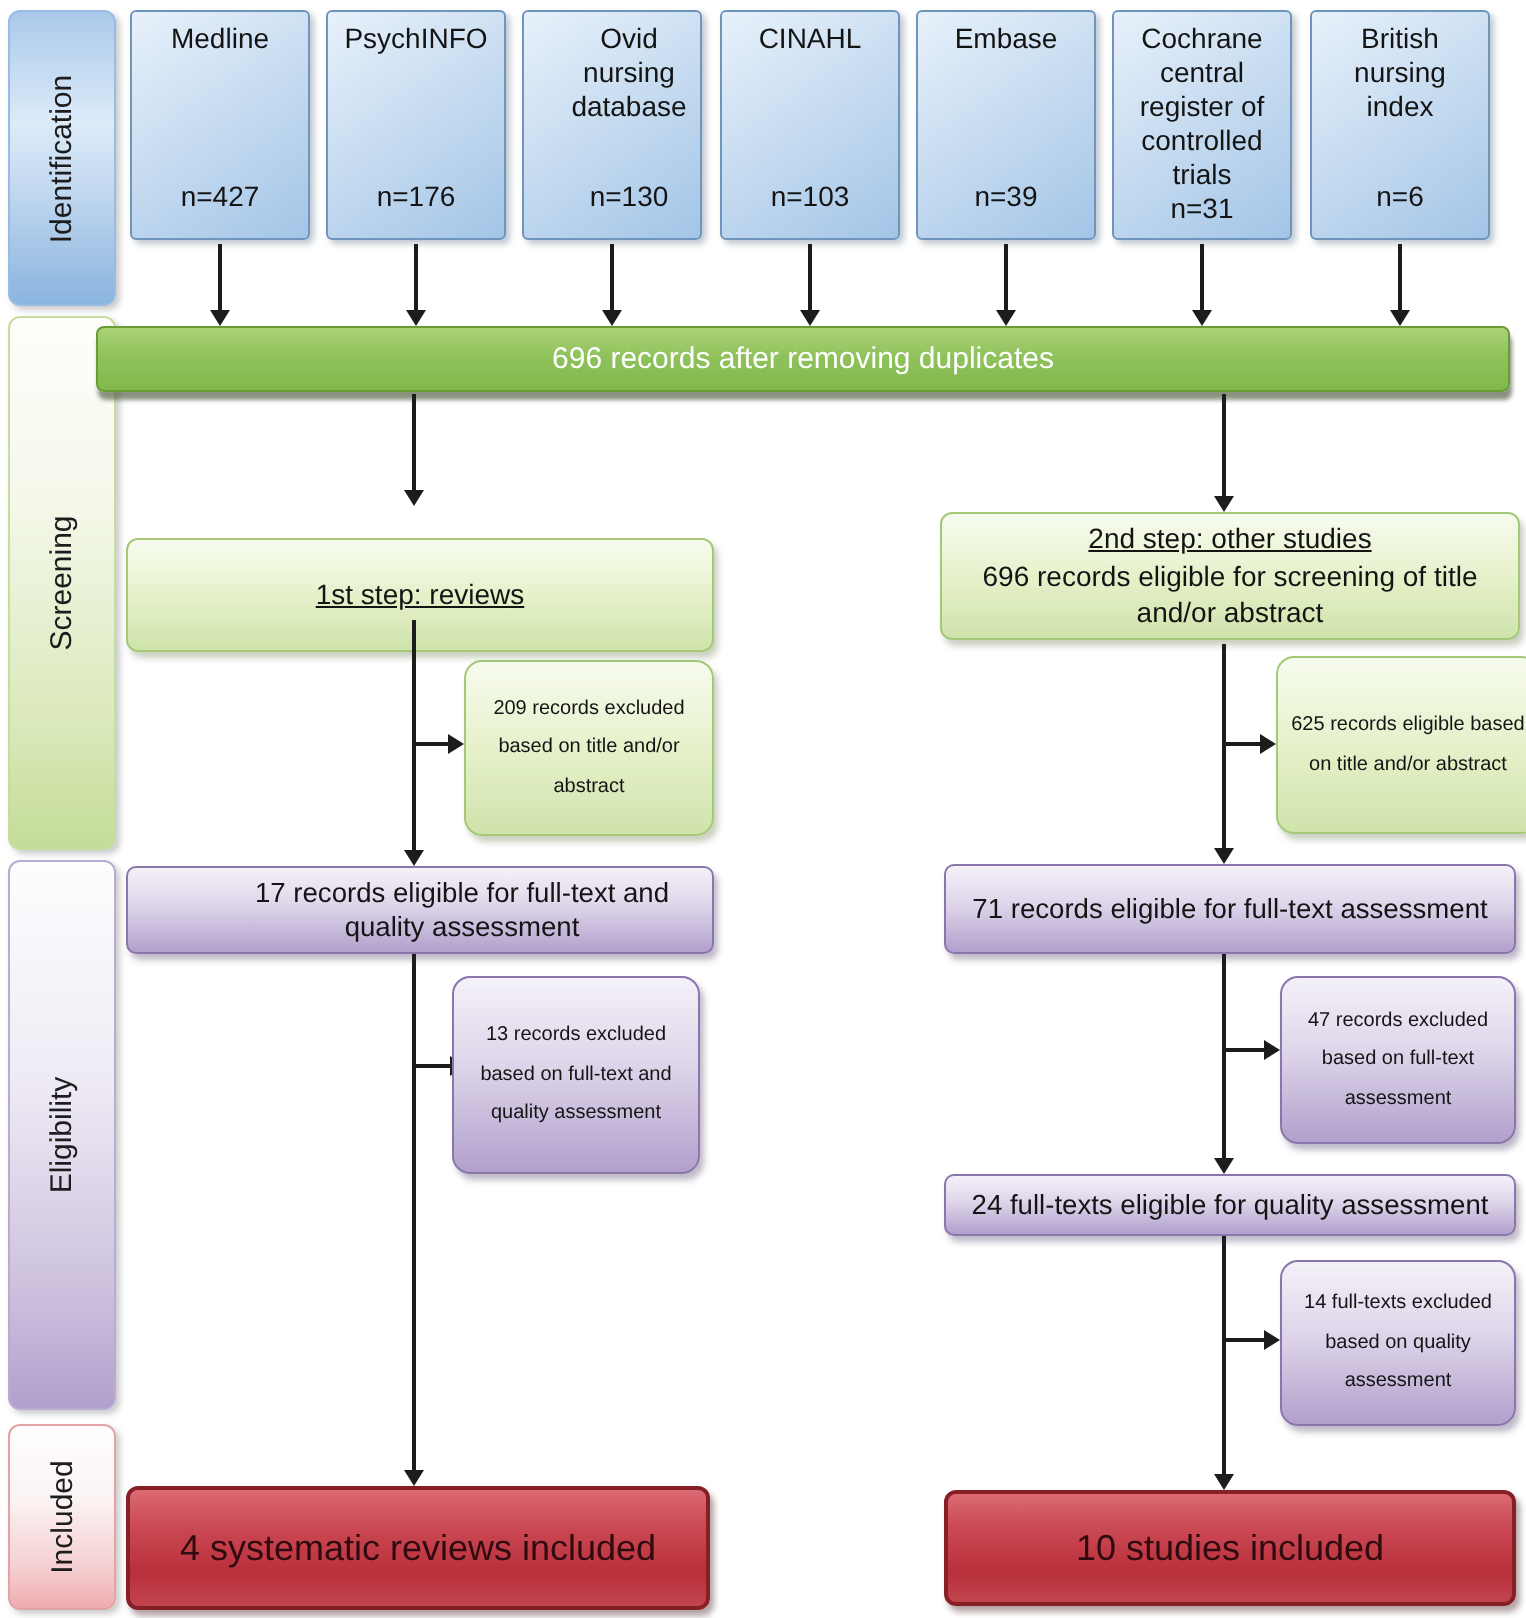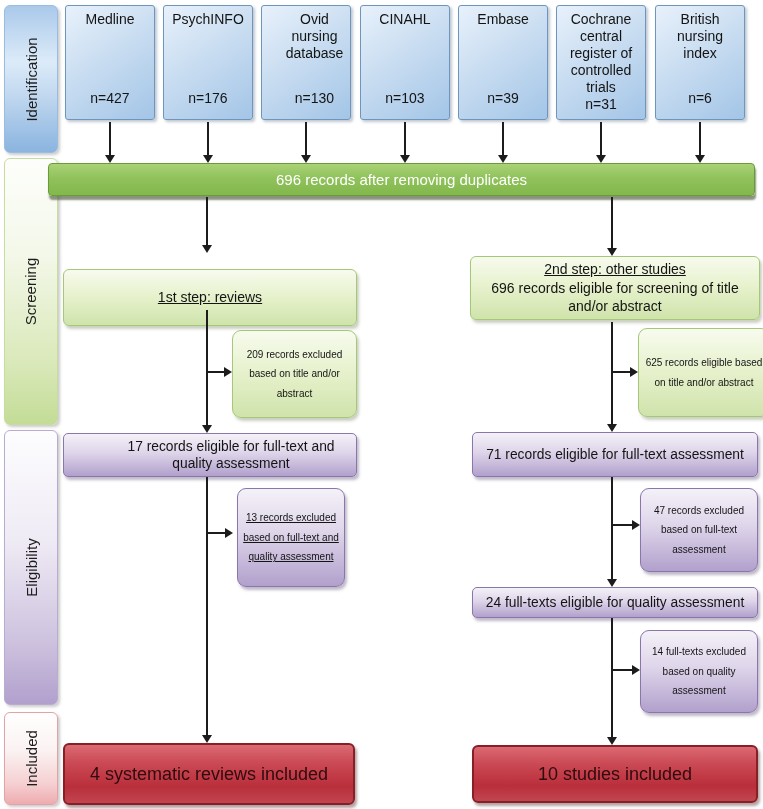--- a/index.html
+++ b/index.html
@@ -142,21 +142,21 @@
 
   <div class="box pp pbar" style="left:63px;top:433px;width:294px;height:44px;padding-left:46px;">
     <span>17 records eligible for full-text and quality assessment</span>
   </div>
 
   <div class="vline" style="left:206px;top:477px;height:258px;"></div>
     <div class="ah-d" style="left:202px;top:735px;"></div>
   <div class="hline" style="left:207px;top:532px;width:18px;"></div>
     <div class="ah-r" style="left:225px;top:528px;"></div>
 
-  <div class="box pp sm" style="left:237px;top:488px;width:108px;height:99px;text-decoration:underline;">
+  <div class="box pp sm" style="left:226px;top:488px;width:124px;height:99px;">
     <span>13 records excluded based on full-text and quality assessment</span>
   </div>
 
   <div class="box red" style="left:63px;top:743px;width:292px;height:62px;">
     <span>4 systematic reviews included</span>
   </div>
 
   <div class="box lg step" style="left:470px;top:256px;width:290px;height:64px;">
     <div><span class="ul">2nd step: other studies</span></div>
     <div>696 records eligible for screening of title and/or abstract</div>

